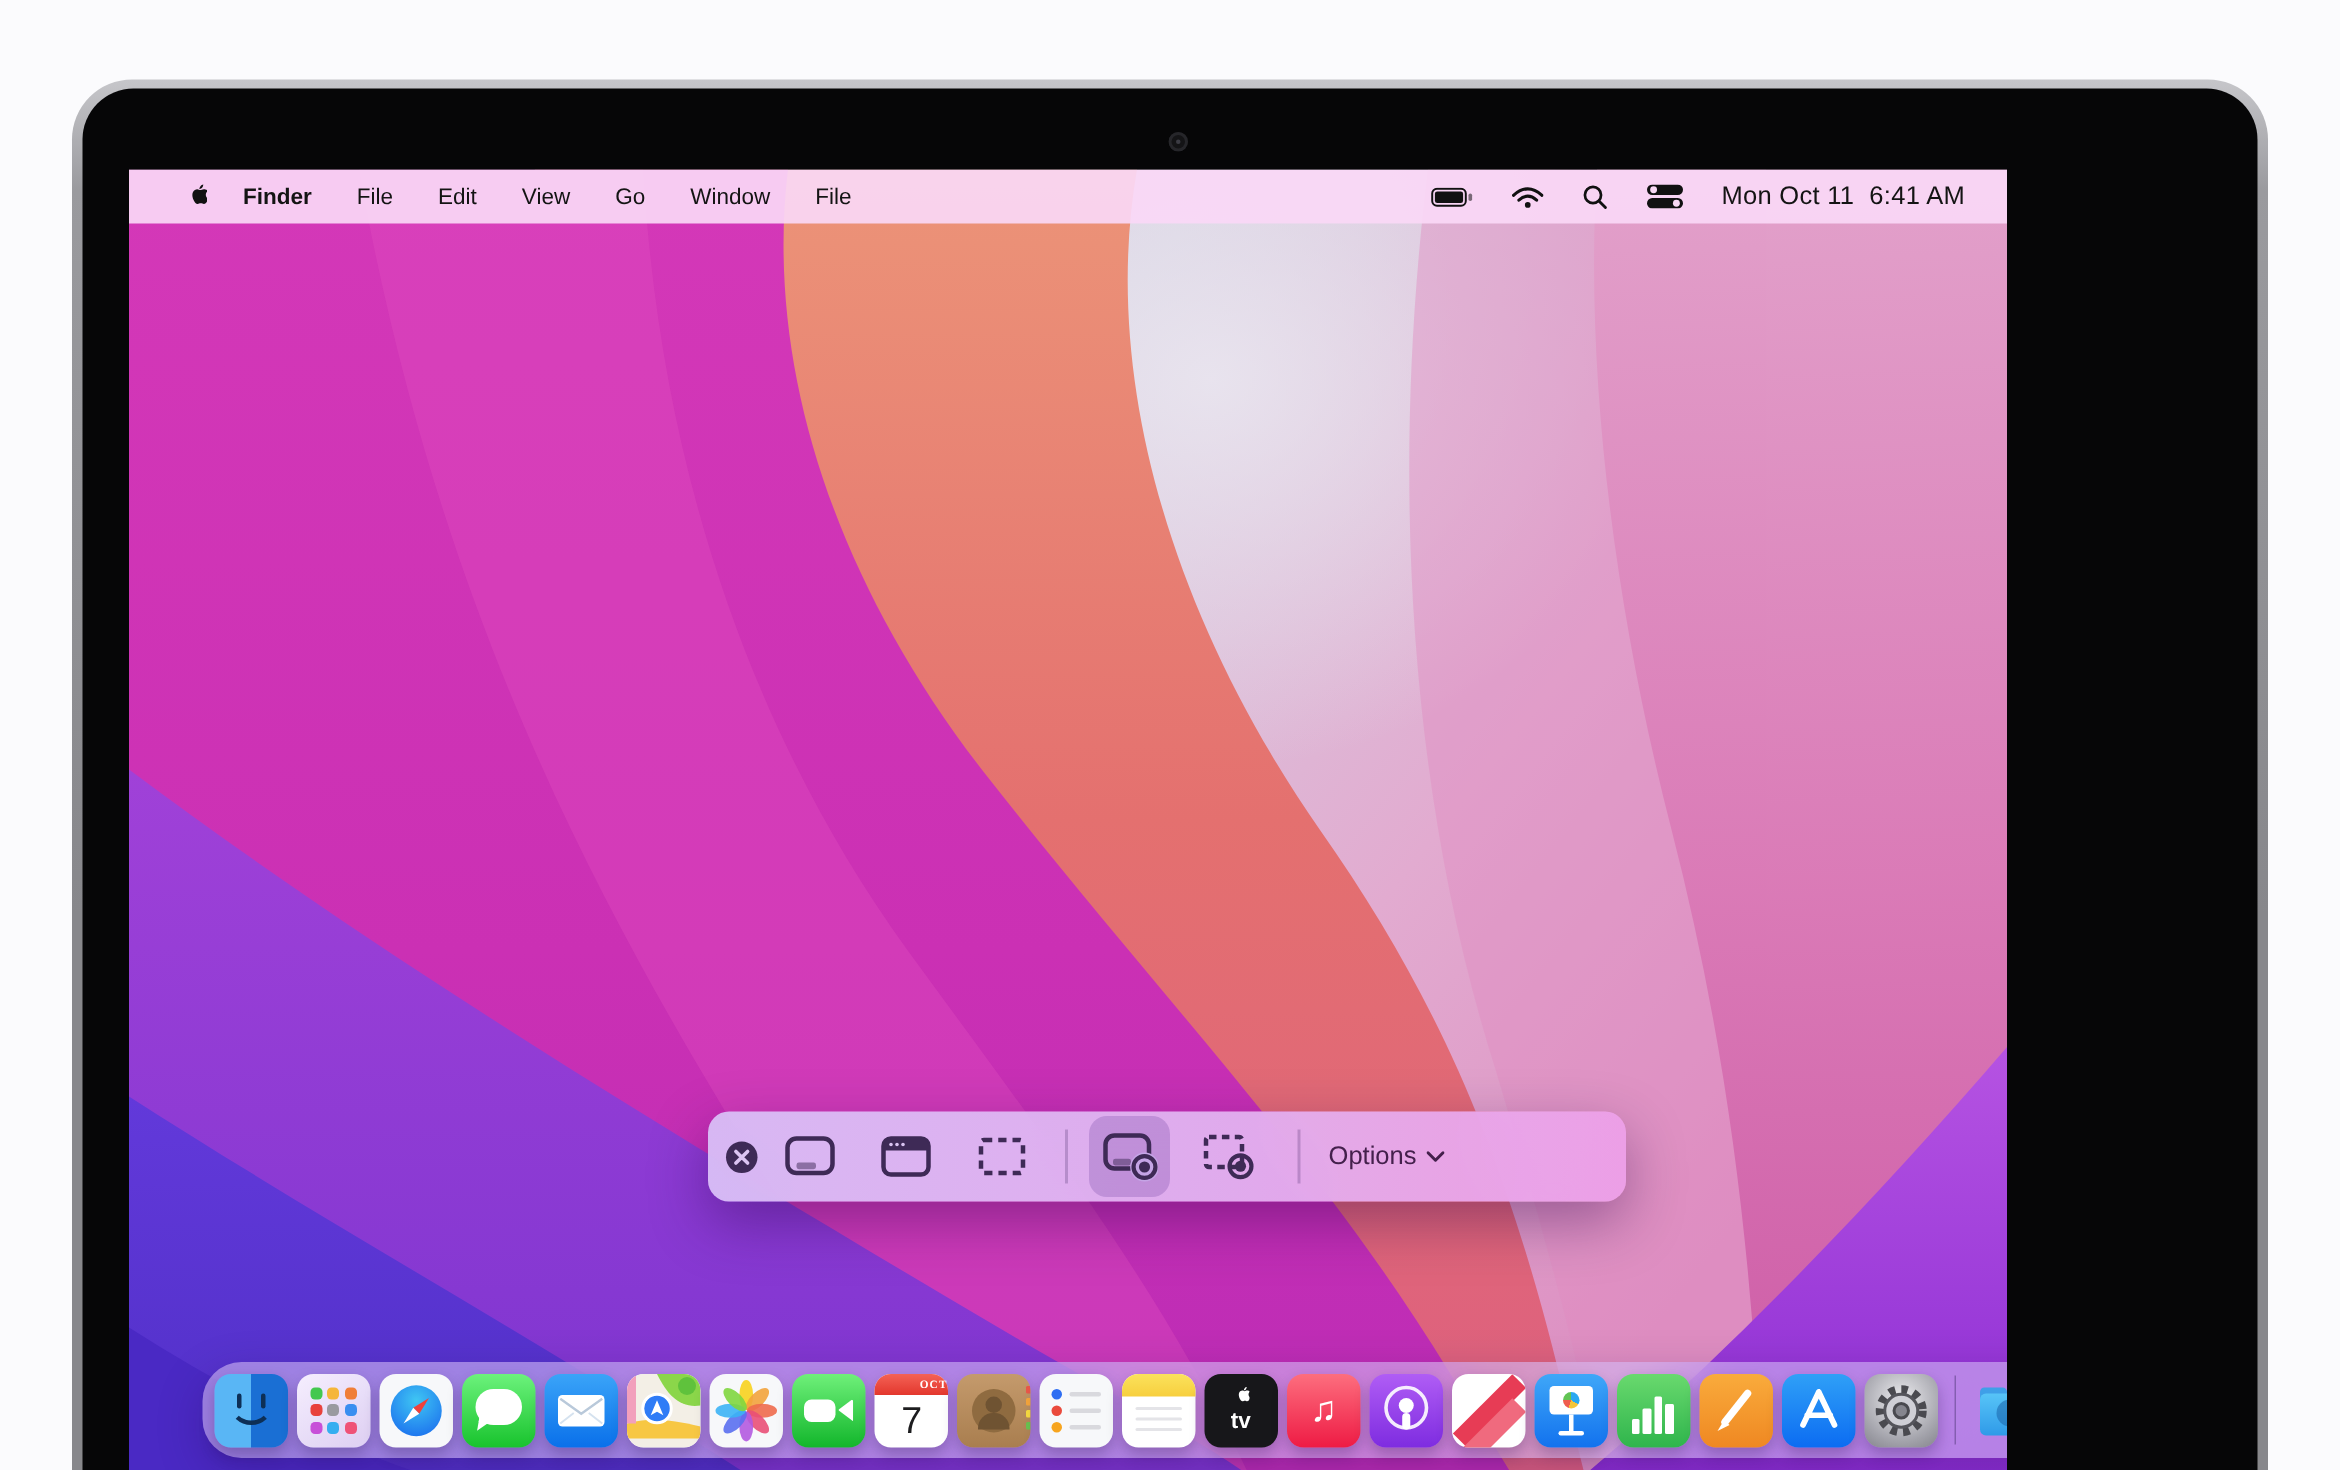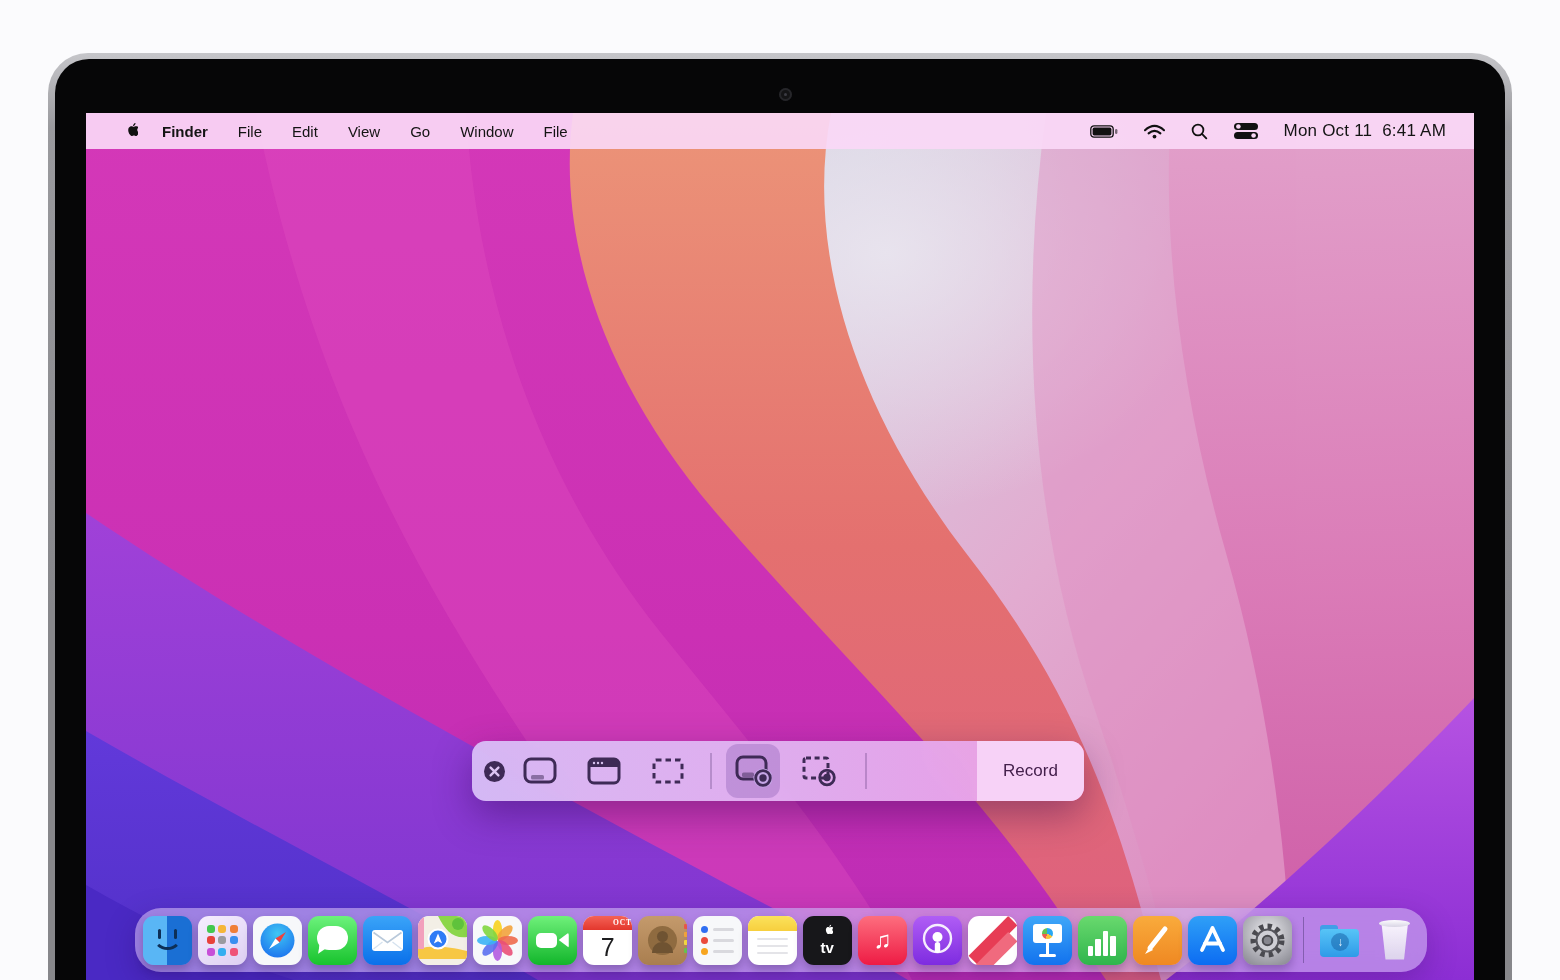--- a/index.html
+++ b/index.html
@@ -11,21 +11,21 @@
             border-radius:40px 40px 0 0;
             background:linear-gradient(180deg,#c6c6ca 0%,#9a9a9e 8%,#87878b 60%); }
   .bezel  { position:absolute; left:7px; top:6px; right:7px; bottom:0;
             background:#060607; border-radius:34px 34px 0 0; }
   .camera { position:absolute; left:724px; top:29px; width:13px; height:13px; border-radius:50%;
             background:#141416; box-shadow:inset 0 0 0 2px #26262a; }
   .camera::after { content:''; position:absolute; left:5px; top:5px; width:3px; height:3px;
                    border-radius:50%; background:#3c3c44; }
 
   
-  .screen { position:absolute; left:86px; top:113px; width:1388px; height:867px; overflow:hidden; }
+  .screen { position:absolute; left:86px; top:113px; width:1252px; height:867px; overflow:hidden; }
   .wp { position:absolute; inset:0; width:100%; height:100%; }
 
   
   .menubar { position:absolute; left:0; top:0; width:100%; height:36px;
              background:rgba(250,216,246,0.92); display:flex; align-items:center;
              padding:0 28px 0 37px; font-size:15px; color:#141414; }
   .apple-wrap { display:flex; align-items:center; margin-right:24px; }
   .mb-item { margin-right:30px; cursor:default; }
   .mb-item.active { font-weight:700; margin-left:0; }
   .mb-right { margin-left:auto; display:flex; align-items:center; gap:26px; }
@@ -312,22 +312,27 @@
     <button class="ct-abs" style="left:327px; width:38px;">
       <svg width="38" height="34" viewBox="0 0 38 34">
         <rect x="5" y="4" width="24" height="20" rx="2" fill="none" stroke="#3e2a56" stroke-width="3" stroke-dasharray="5 3.6"></rect>
         <circle cx="28" cy="23.5" r="7.3" fill="none" stroke="#3e2a56" stroke-width="2.8"></circle>
         <circle cx="28" cy="23.5" r="3.7" fill="#3e2a56"></circle>
       </svg>
     </button>
 
     <span class="ct-div" style="left:393px;"></span>
 
-
-    <button class="ct-record-seg">Record</button>
+    <button class="ct-abs ct-options" style="left:400px; width:105px;">
+      <span>Options</span>
+      <svg width="12" height="8" viewBox="0 0 12 8">
+        <polyline points="1,1.5 6,6.5 11,1.5" fill="none" stroke="#44204c" stroke-width="2" stroke-linecap="round" stroke-linejoin="round"></polyline>
+      </svg>
+    </button>
+
   </div>
 
   <div class="dock">
 
     <div class="app finder">
       <i class="f-eye l"></i>
         <i class="f-eye r"></i>
       <i class="f-smile"></i>
 
     </div>

